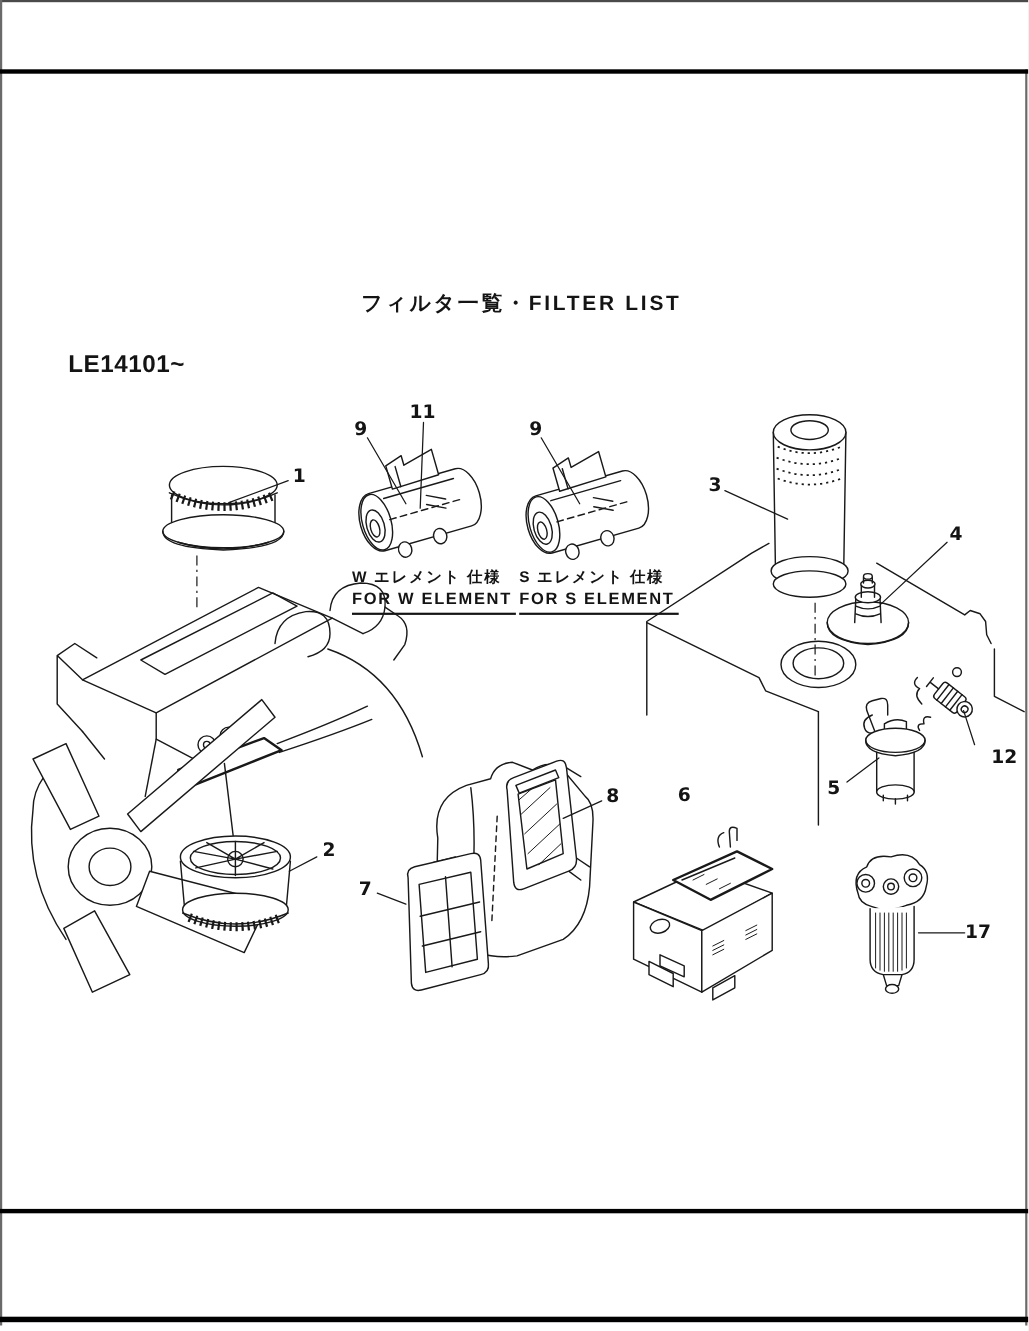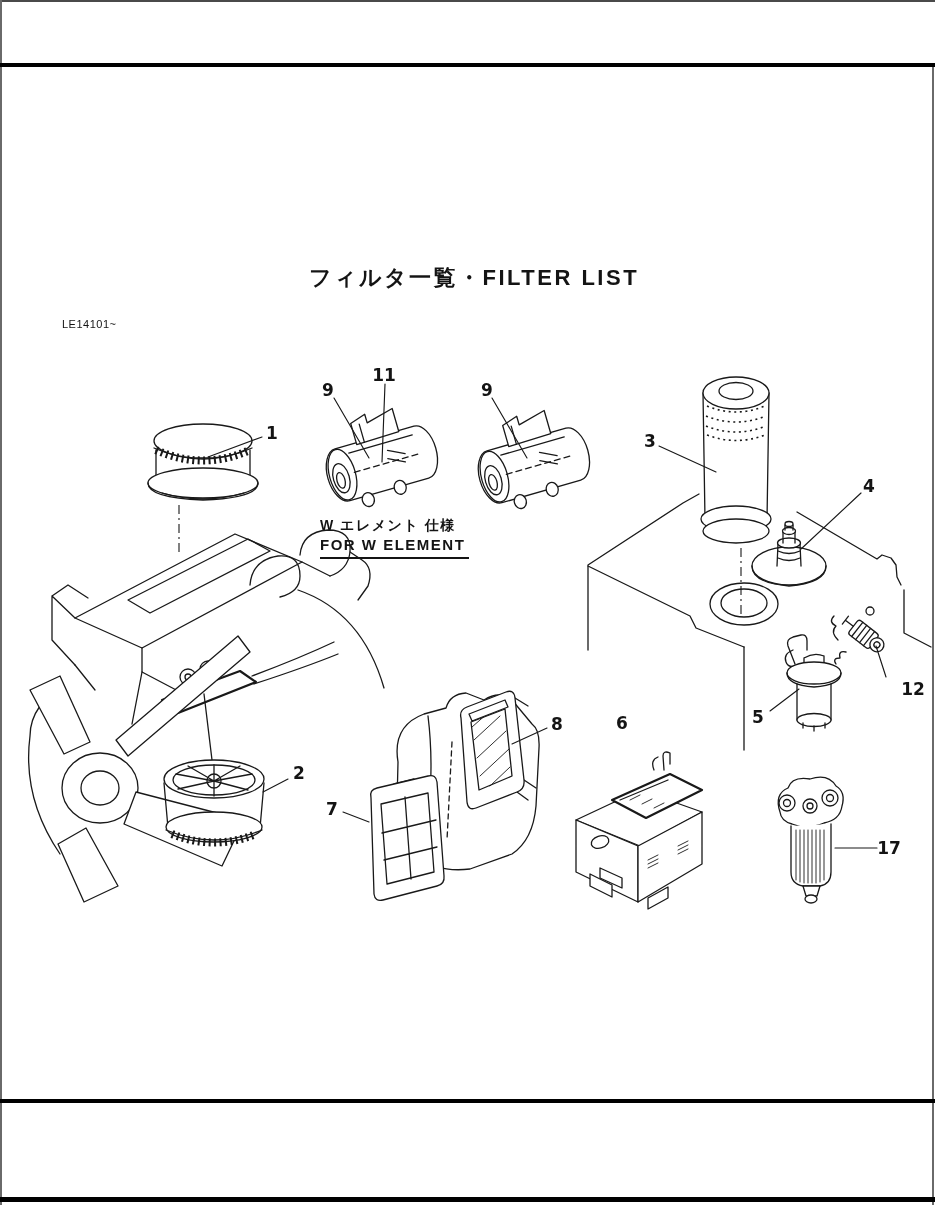--- a/index.html
+++ b/index.html
@@ -9,25 +9,25 @@
   }
   .border{position:absolute;background:#000;}
   .b-top{top:0;left:0;right:0;height:2px;background:#4a4a4a;}
   .b-left{top:0;bottom:5px;left:0;width:2px;background:#6a6a6a;}
   .b-right{top:63px;bottom:5px;right:1px;width:2px;background:#6a6a6a;}
   .rule-header{top:63px;left:0;right:0;height:4px;}
   .rule-footer{top:1099px;left:0;right:0;height:4px;}
   .rule-bottom{top:1197px;left:0;right:0;height:5px;}
   .title{
     position:absolute;top:263px;left:474px;transform:translateX(-50%);
-    font-size:22px;font-weight:600;letter-spacing:2.5px;white-space:nowrap;
+    font-size:19px;font-weight:600;letter-spacing:2.5px;white-space:nowrap;
   }
   .serial{
     position:absolute;top:318px;left:62px;
-    font-size:11px;font-weight:400;letter-spacing:.5px;
+    font-size:22px;font-weight:700;letter-spacing:.5px;
   }
   .variant{position:absolute;line-height:1.25;white-space:nowrap;}
   .variant .jp{font-size:14px;font-weight:700;letter-spacing:1.5px;}
   .variant .en{
     display:inline-block;font-size:15px;font-weight:700;letter-spacing:1.5px;
     border-bottom:2.5px solid #141414;padding:1px 4px 2px 0;
   }
   .v-w{top:515px;left:320px;}
   .v-s{top:515px;left:472px;}
   .callout{
@@ -55,20 +55,24 @@
   <div class="border rule-header"></div>
   <div class="border rule-footer"></div>
   <div class="border rule-bottom"></div>
 
   <div class="title">フィルタ一覧・FILTER LIST</div>
   <div class="serial">LE14101~</div>
 
   <div class="variant v-w">
     <span class="jp">W エレメント 仕様</span><br>
     <span class="en">FOR W ELEMENT</span>
+  </div>
+  <div class="variant v-s">
+    <span class="jp">S エレメント 仕様</span><br>
+    <span class="en">FOR S ELEMENT</span>
   </div>
 
   <svg class="fig" width="935" height="1210" viewBox="0 0 935 1210">
 
     <defs>
 
       <g id="fuelFilter">
         <g transform="rotate(-16 65 60)">
           <path class="lnw" d="M22,36 L104,36 A15,27 0 0 1 104,90 L22,90 A15,27 0 0 1 22,36 Z"></path>
           <ellipse class="ln" cx="22" cy="63" rx="13" ry="26"></ellipse>

